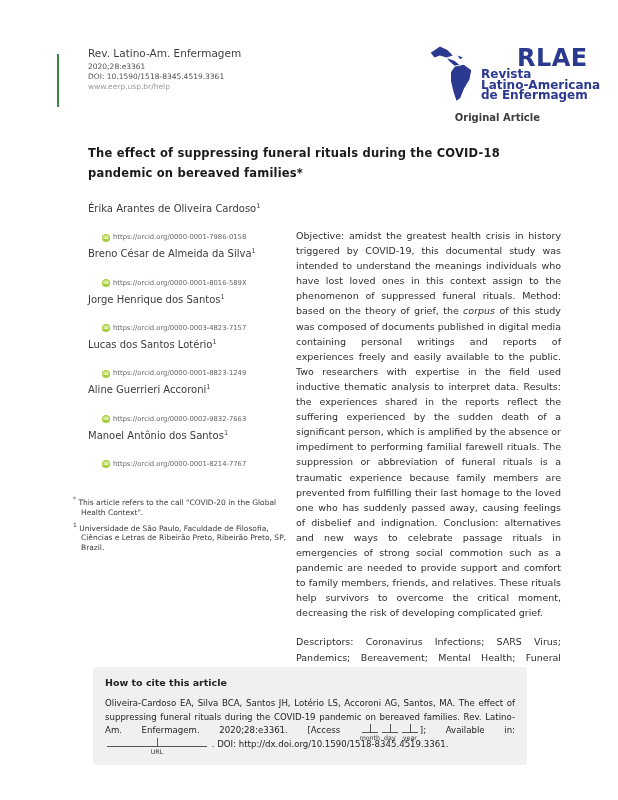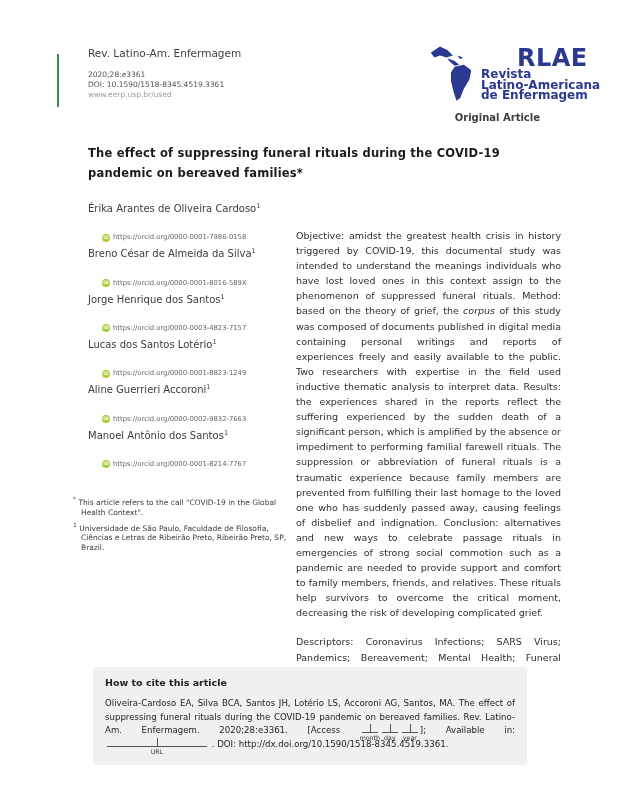--- a/index.html
+++ b/index.html
@@ -9,21 +9,21 @@
     --rule-green:#3a8a4d;
   }
   *{box-sizing:border-box;margin:0;padding:0;}
   html,body{background:#ffffff;}
   body{font-family:"DejaVu Sans","Liberation Sans",sans-serif;color:#2e2e2e;}
   .page{position:relative;width:618px;height:800px;background:#fff;overflow:hidden;}
 
   
   .green-rule{position:absolute;left:57px;top:54px;width:2px;height:53px;background:var(--rule-green);}
   .journal-info{position:absolute;left:88px;top:48px;line-height:11px;}
-  .journal-name{font-size:10.5px;color:#3f3f3f;margin-bottom:11px;}
+  .journal-name{font-size:10.5px;color:#3f3f3f;margin-bottom:3px;}
   .journal-meta{font-size:7.5px;color:#4f4f4f;line-height:10px;}
   .journal-site{font-size:7.5px;color:#9a9a9a;line-height:10px;cursor:pointer;}
 
   .logo{position:absolute;left:428px;top:45px;display:flex;align-items:flex-start;color:var(--logo-blue);}
   .logo-map{width:46px;height:58px;margin-right:7px;}
   .logo-text{padding-top:3px;}
   .logo-acronym{font-size:24px;font-weight:bold;letter-spacing:0.5px;line-height:20px;margin-left:36px;}
   .logo-sub{font-size:12px;font-weight:bold;line-height:8.5px;margin-top:2px;}
 
   .article-type{position:absolute;top:112px;right:78px;font-size:10px;font-weight:bold;color:#3d3d3d;}
@@ -70,41 +70,41 @@
 <body>
 
 <div class="page">
 
   <div class="green-rule"></div>
 
   <div class="journal-info">
     <div class="journal-name">Rev. Latino-Am. Enfermagem</div>
     <div class="journal-meta">2020;28:e3361</div>
     <div class="journal-meta">DOI: 10.1590/1518-8345.4519.3361</div>
-    <div class="journal-site">www.eerp.usp.br/used</div>
+    <div class="journal-site">www.eerp.usp.br/help</div>
   </div>
 
   <div class="logo">
     <svg class="logo-map" viewBox="0 0 50 62" xmlns="http://www.w3.org/2000/svg" fill="currentColor">
       <path d="M3,8 L13,1 L21,5 L27,11 L20,13 L13,11 L7,13 Z"></path>
       <path d="M21,14 L29,17 L34,21 L29,22 L23,17 Z"></path>
       <path d="M32,11 L38,13 L35,15 Z"></path>
       <path d="M29,23 L39,21 L47,27 L45,37 L39,47 L35,57 L31,60 L28,51 L25,39 L25,29 Z"></path>
     </svg>
     <div class="logo-text">
       <div class="logo-acronym">RLAE</div>
       <div class="logo-sub">Revista</div>
       <div class="logo-sub">Latino-Americana</div>
       <div class="logo-sub">de Enfermagem</div>
     </div>
   </div>
 
   <div class="article-type">Original Article</div>
 
-  <h1 class="title">The effect of suppressing funeral rituals during the COVID-19 pandemic on bereaved families*</h1>
+  <h1 class="title">The effect of suppressing funeral rituals during the COVID-18 pandemic on bereaved families*</h1>
 
   <div class="authors">
 
       <div class="author">
         <div class="author-name"><span>Érika Arantes de Oliveira Cardoso</span><sup>1</sup></div>
         <div class="author-orcid">
           <span class="orcid-icon">iD</span>
           <span class="orcid-url">https://orcid.org/0000-0001-7986-0158</span>
         </div>
       </div>
@@ -145,21 +145,21 @@
         <div class="author-name"><span>Manoel Antônio dos Santos</span><sup>1</sup></div>
         <div class="author-orcid">
           <span class="orcid-icon">iD</span>
           <span class="orcid-url">https://orcid.org/0000-0001-8214-7767</span>
         </div>
       </div>
     </div>
 
   <div class="footnotes">
 
-      <div class="footnote"><span class="fn-marker">*</span> <span>This article refers to the call "COVID-19 in the Global Health Context".</span></div>
+      <div class="footnote"><span class="fn-marker">*</span> <span>This article refers to the call "COVID-20 in the Global Health Context".</span></div>
 
       <div class="footnote"><span class="fn-marker">1</span> <span>Universidade de São Paulo, Faculdade de Filosofia, Ciências e Letras de Ribeirão Preto, Ribeirão Preto, SP, Brazil.</span></div>
     </div>
 
   <div class="abstract-col">
     <p class="abstract"><span>Objective: amidst the greatest health crisis in history triggered by COVID-19, this documental study was intended to understand the meanings individuals who have lost loved ones in this context assign to the phenomenon of suppressed funeral rituals. Method: based on the theory of grief, the </span><i>corpus</i><span> of this study was composed of documents published in digital media containing personal writings and reports of experiences freely and easily available to the public. Two researchers with expertise in the field used inductive thematic analysis to interpret data. Results: the experiences shared in the reports reflect the suffering experienced by the sudden death of a significant person, which is amplified by the absence or impediment to performing familial farewell rituals. The suppression or abbreviation of funeral rituals is a traumatic experience because family members are prevented from fulfilling their last homage to the loved one who has suddenly passed away, causing feelings of disbelief and indignation. Conclusion: alternatives and new ways to celebrate passage rituals in emergencies of strong social commotion such as a pandemic are needed to provide support and comfort to family members, friends, and relatives. These rituals help survivors to overcome the critical moment, decreasing the risk of developing complicated grief.</span></p>
     <p class="descriptors">Descriptors: Coronavirus Infections; SARS Virus; Pandemics; Bereavement; Mental Health; Funeral Rites.</p>
   </div>
 
   <div class="cite-box">

